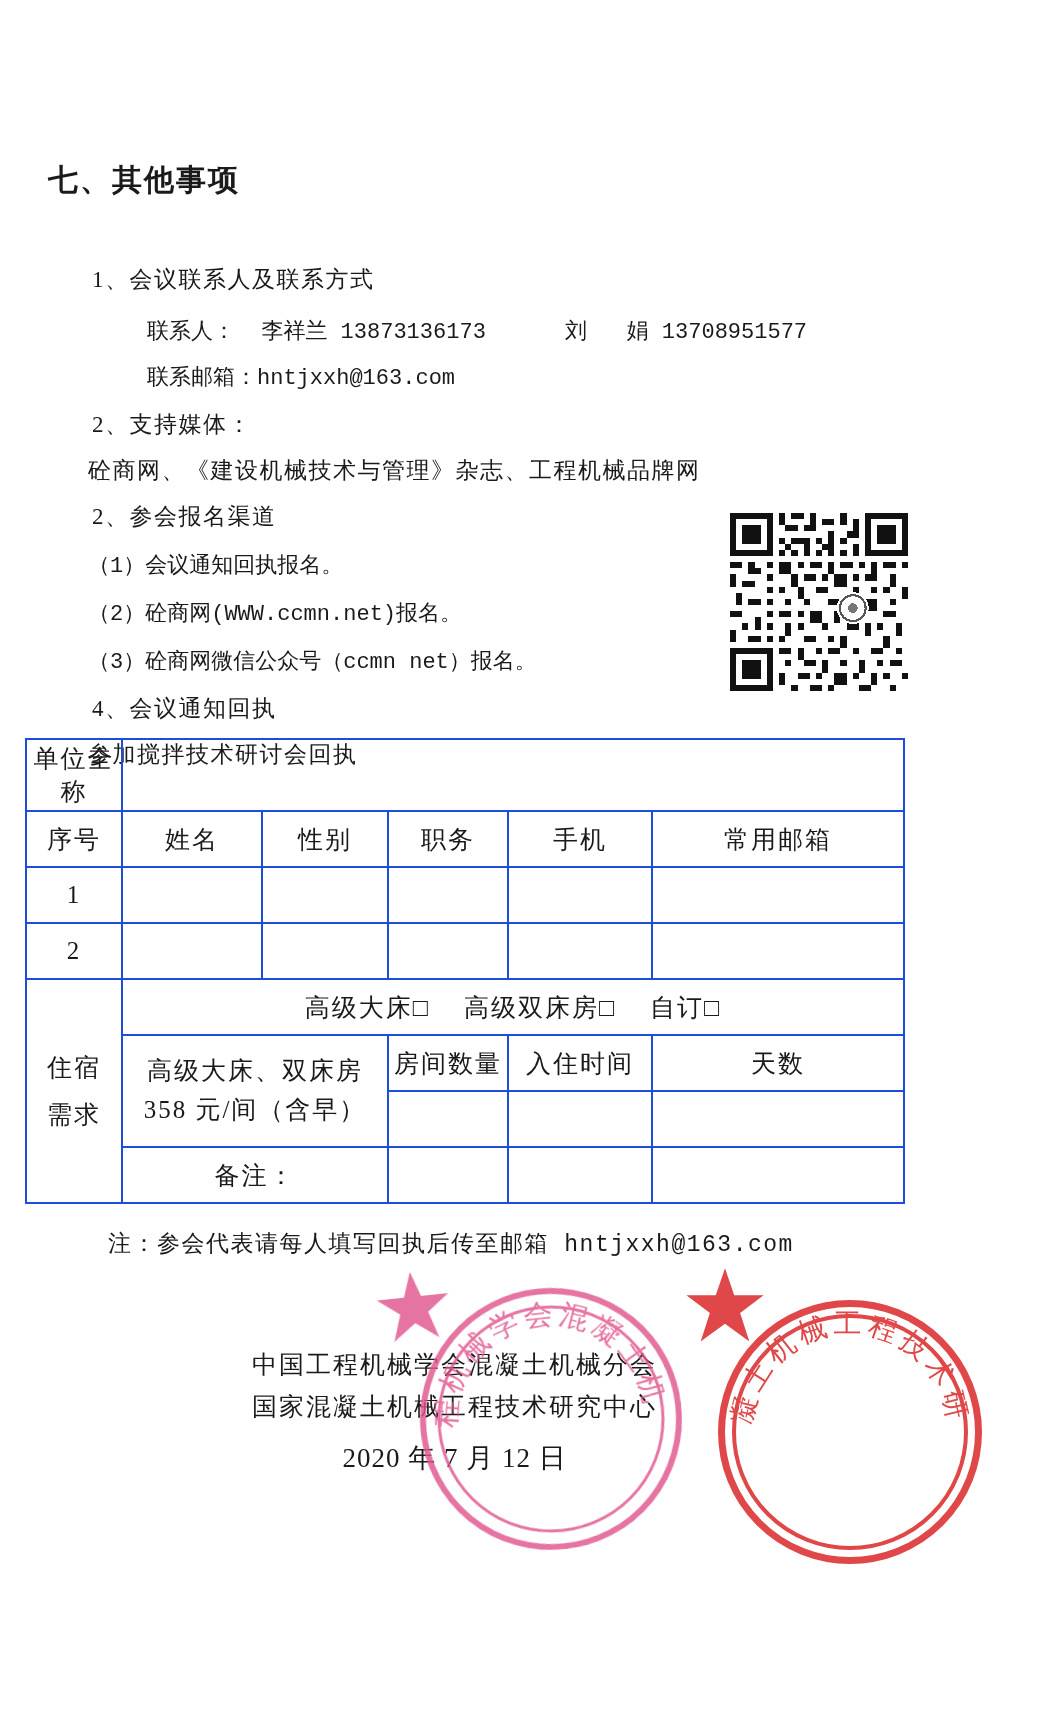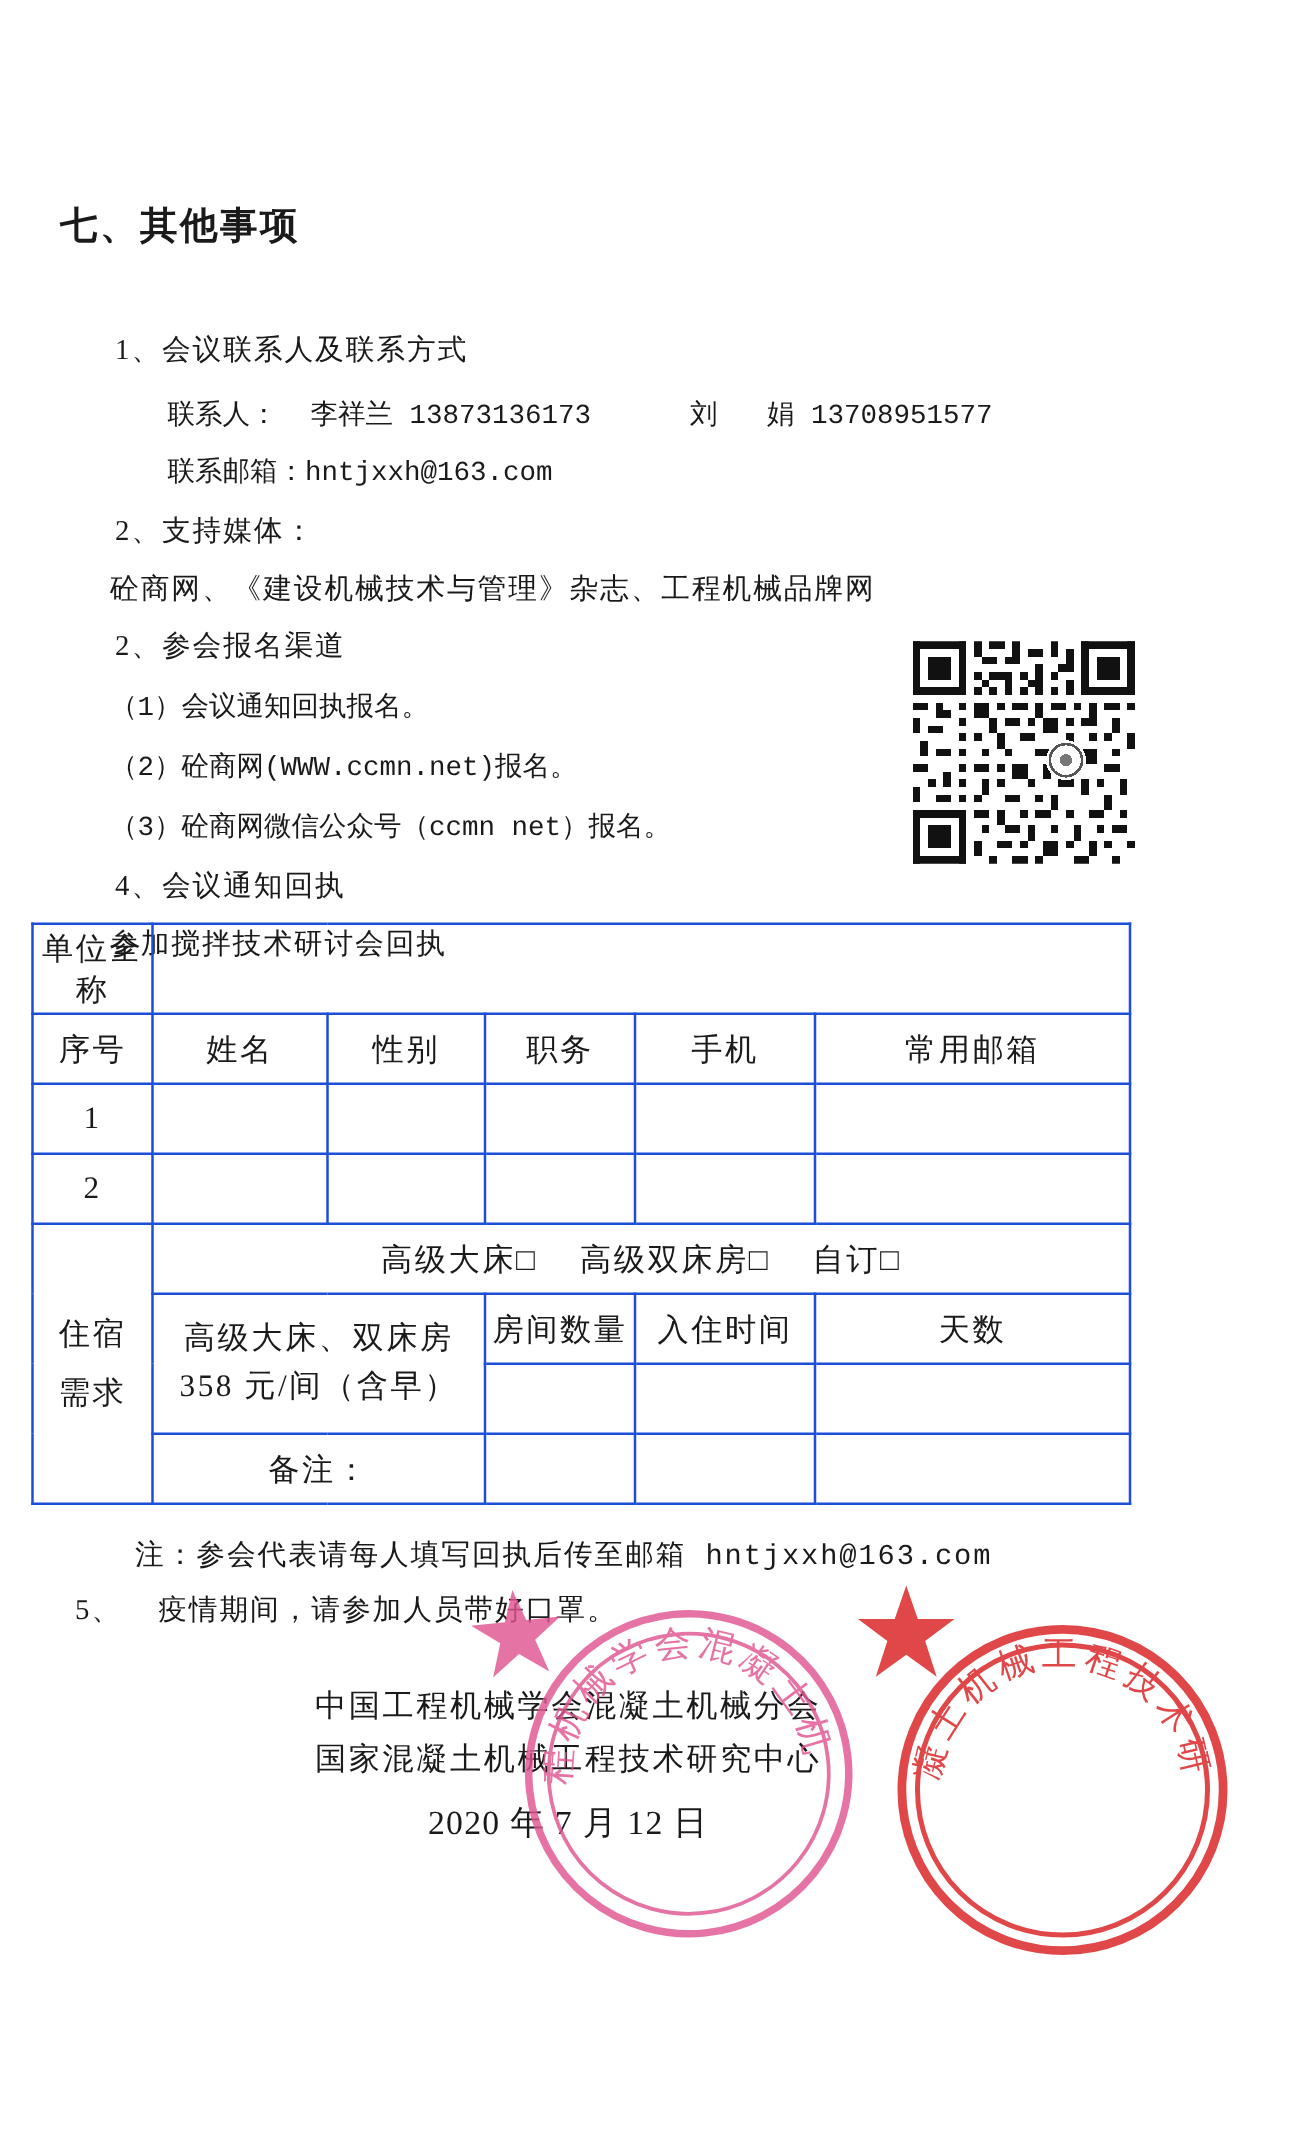--- a/index.html
+++ b/index.html
@@ -31,21 +31,21 @@
     letter-spacing: 2px;
   }
   .line {
     position: absolute;
     font-size: 23px;
     letter-spacing: 1.5px;
     white-space: pre;
     margin-top: 40px;
   }
   .indent1 { left: 92px; }
-  .indent2 { left: 134px; }
+  .indent2 { left: 147px; }
   .indent3 { left: 88px; }
 
   .mono {
     font-family: "Liberation Mono", "DejaVu Sans Mono", monospace;
     letter-spacing: 0px;
     font-size: 22px;
   }
 
   
   .qr-wrap {
@@ -406,21 +406,20 @@
       <tr>
         <td colspan="2" class="left-pad tall">备注：</td>
         <td class="tall"></td>
         <td class="tall"></td>
         <td class="tall"></td>
       </tr>
     </tbody>
   </table>
 
   <div class="note mono">注：参会代表请每人填写回执后传至邮箱 hntjxxh@163.com</div>
-  <div class="item5">5、    疫情期间，请参加人员带好口罩。</div>
 
   <div class="sign sign1">中国工程机械学会混凝土机械分会</div>
   <div class="sign sign2">国家混凝土机械工程技术研究中心</div>
   <div class="sign sign3">2020 年 7 月 12 日</div>
 
   <div class="stamp stamp-pink">
     <svg viewBox="0 0 250 250" width="250" height="250">
       <defs>
         <path id="pinkArc" d="M 30,125 A 95,95 0 1 1 220,125" fill="none"></path>
       </defs>

